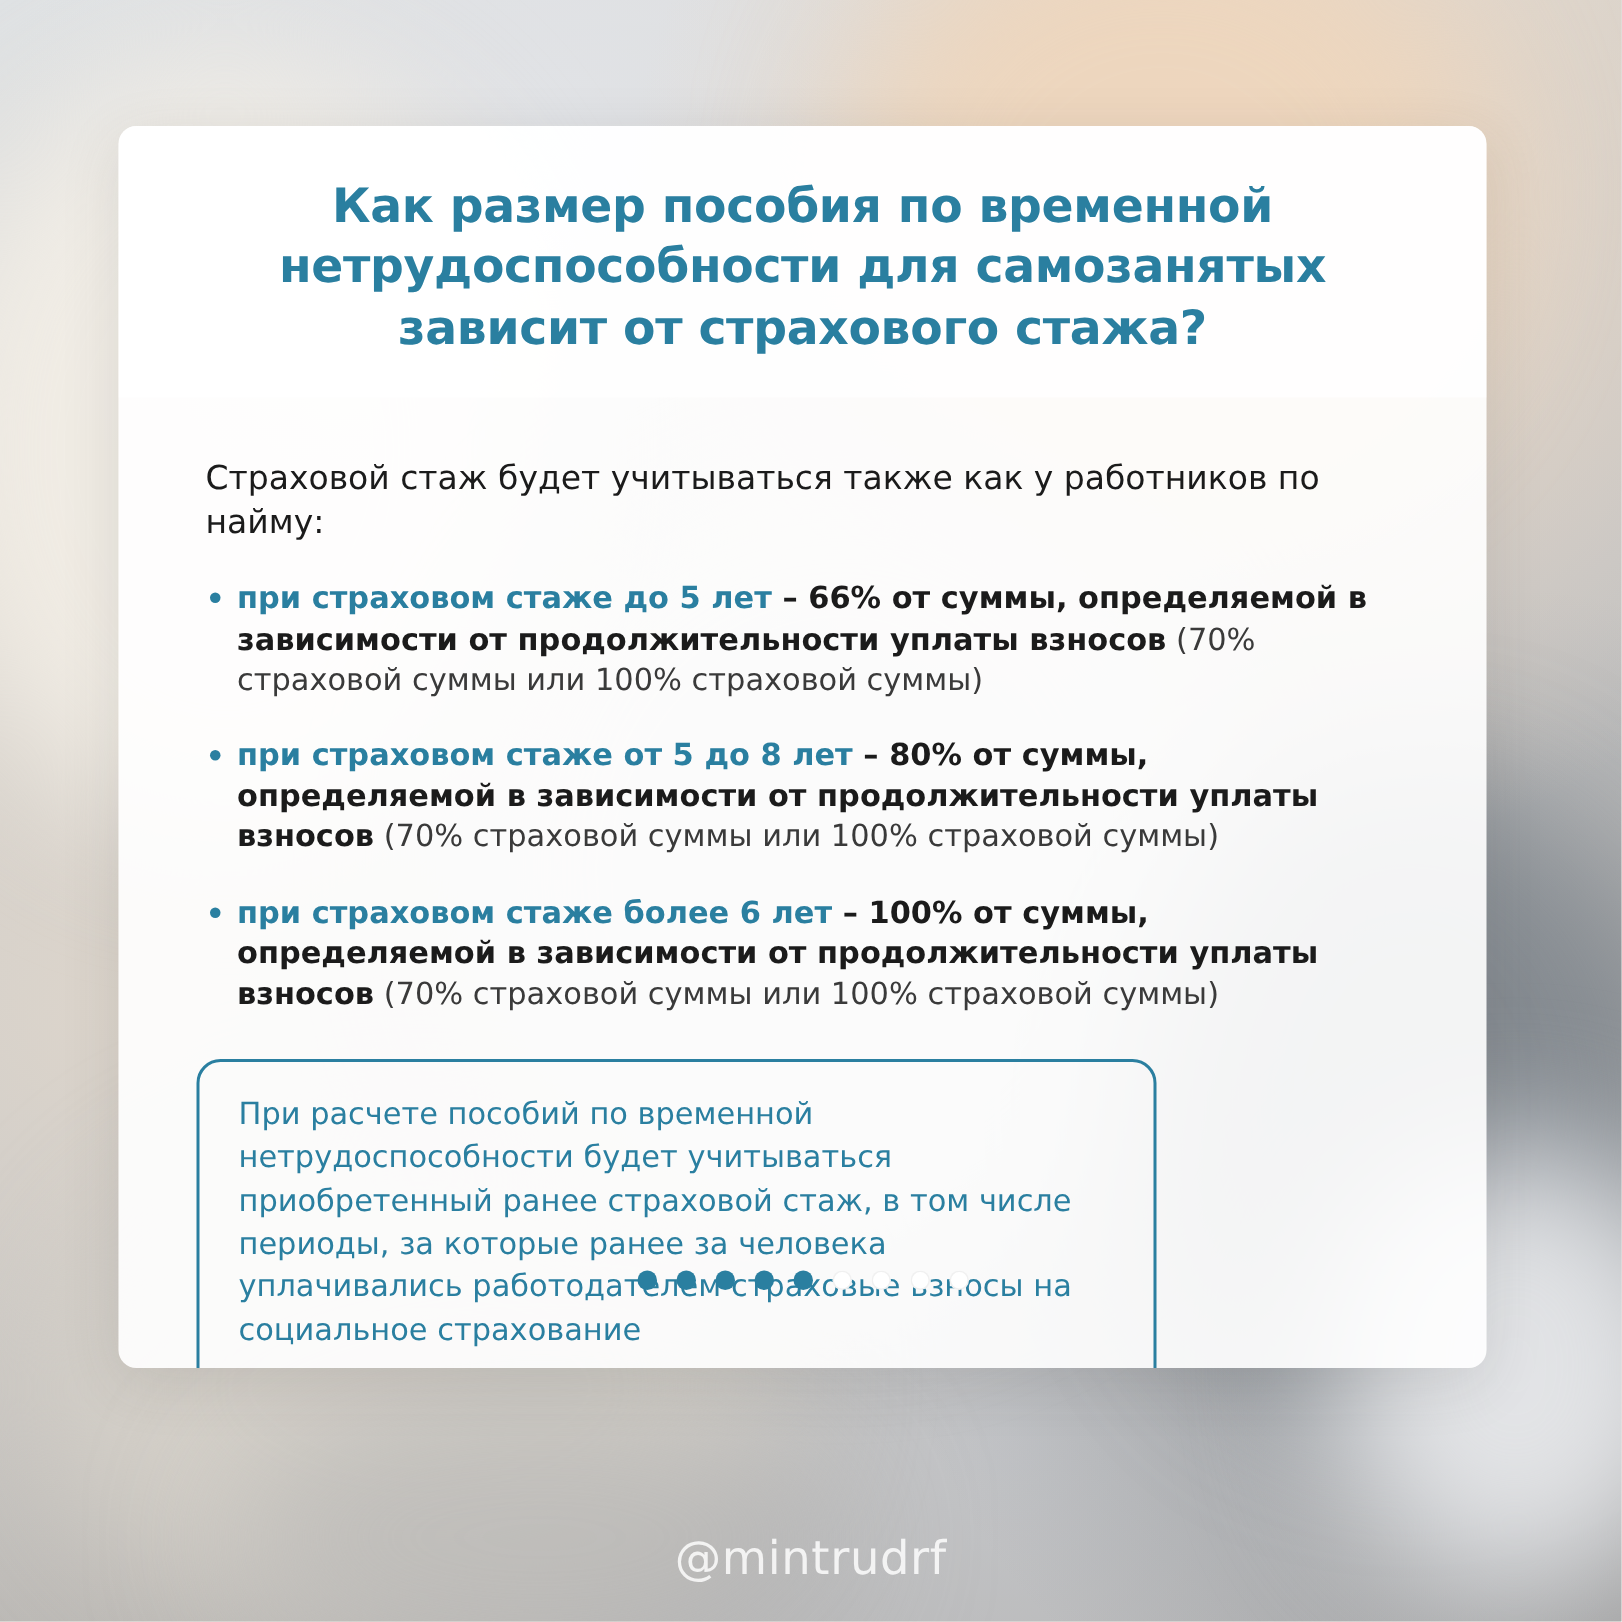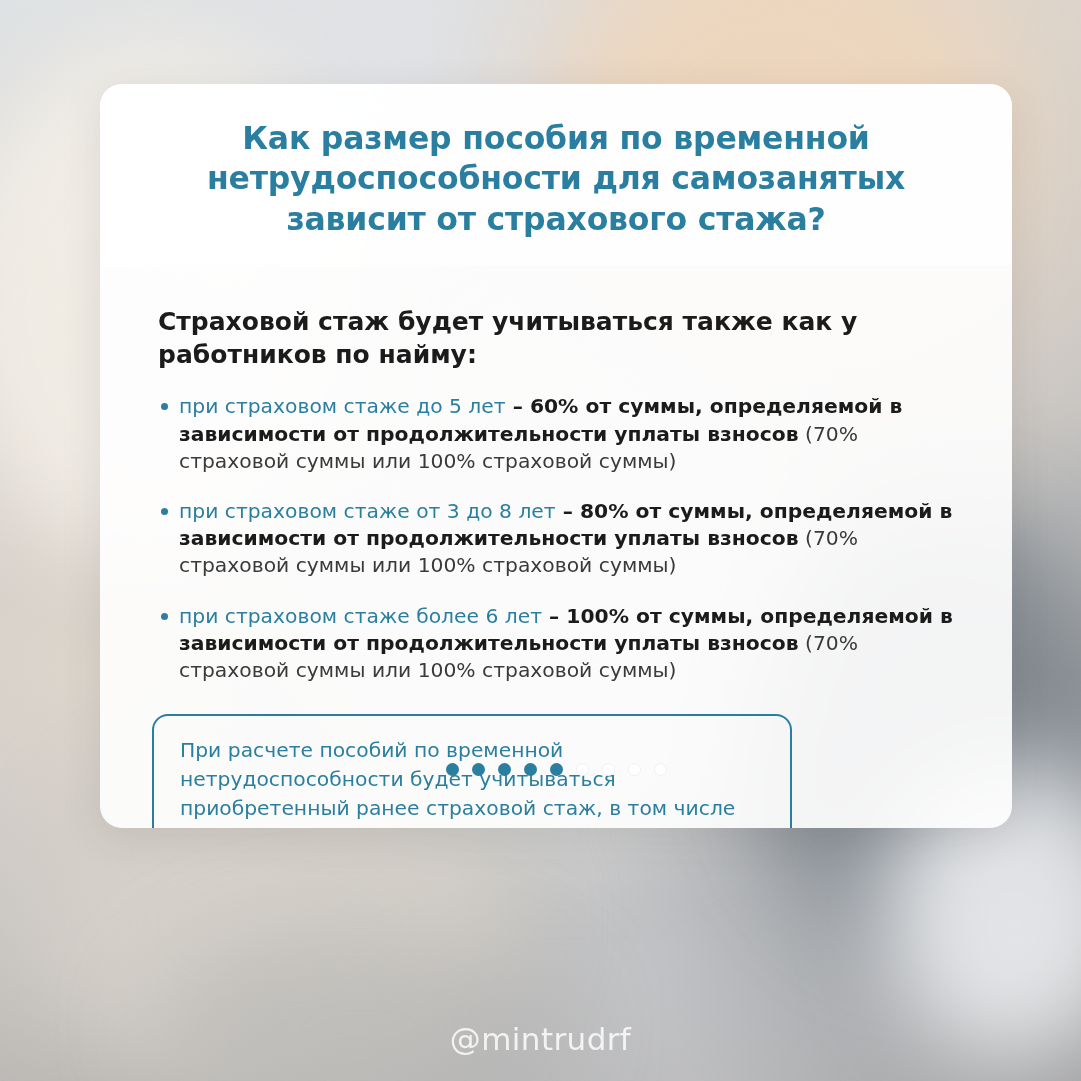--- a/index.html
+++ b/index.html
@@ -38,26 +38,26 @@
   .blob-2 { left: 560px;  top: -70px;  width: 430px; height: 400px; background: rgba(238,214,188,.85); }
   .blob-3 { left: 760px;  top: 520px;  width: 360px; height: 430px; background: rgba(110,118,128,.55); }
   .blob-4 { left: 880px;  top: 760px;  width: 260px; height: 300px; background: rgba(235,236,238,.9); }
   .blob-5 { left: 40px;   top: 760px;  width: 480px; height: 330px; background: rgba(214,209,202,.9); }
   .blob-6 { left: 300px;  top: 300px;  width: 520px; height: 560px; background: rgba(228,228,226,.55); }
   .blob-7 { left: 150px;  top: 930px;  width: 420px; height: 190px; background: rgba(176,176,176,.55); }
 
   
   .card {
     position: absolute;
-    left: 100px;
+    left: 79px;
     top: 84px;
     width: 912px;
-    height: 744px;
+    height: 828px;
     background: rgba(255,255,255,0.90);
-    border-radius: 22px;
+    border-radius: 12px;
     box-shadow: 0 10px 40px rgba(60,60,60,0.12);
     overflow: hidden;
   }
   .card-header {
     padding: 34px 42px 26px 42px;
     background: rgba(255,255,255,0.72);
   }
   .title {
     color: #2a7fa0;
     font-size: 31.5px;
@@ -66,22 +66,22 @@
     text-align: center;
     letter-spacing: -0.2px;
   }
 
   .card-body {
     padding: 40px 56px 0 58px;
   }
 
   .lead {
     color: #1b1b1b;
-    font-size: 25px;
-    font-weight: bold;
+    font-size: 22px;
+    font-weight: normal;
     line-height: 1.33;
     margin-bottom: 22px;
   }
 
   .bullets { list-style: none; }
 
   .bullet {
     position: relative;
     padding-left: 21px;
     margin-bottom: 23px;
@@ -92,21 +92,21 @@
   .bullet::before {
     content: "";
     position: absolute;
     left: 3px;
     top: 10px;
     width: 7px;
     height: 7px;
     border-radius: 50%;
     background: #2a7fa0;
   }
-  .b-accent { color: #2a7fa0; font-weight: normal; }
+  .b-accent { color: #2a7fa0; font-weight: bold; }
   .b-strong { color: #1b1b1b; font-weight: bold; }
   .b-plain  { color: #3a3a3a; font-weight: normal; }
 
   .note {
     margin: 30px 0 0 -6px;
     border: 2px solid #2a7fa0;
     border-radius: 16px;
     padding: 20px 26px 38px 26px;
     color: #2a7fa0;
     font-size: 20.3px;
@@ -160,22 +160,22 @@
 
   <div class="card-header">
     <div class="title">Как размер пособия по временной нетрудоспособности для самозанятых зависит от страхового стажа?</div>
   </div>
 
   <div class="card-body">
 
     <div class="lead">Страховой стаж будет учитываться также как у работников по найму:</div>
 
     <ul class="bullets">
-      <li class="bullet"><span class="b-accent">при страховом стаже до 5 лет</span><span class="b-strong"> – </span><span class="b-strong">60% от суммы, определяемой в зависимости от продолжительности уплаты взносов</span><span class="b-plain"> (70% страховой суммы или 100% страховой суммы)</span></li>
-      <li class="bullet"><span class="b-accent">при страховом стаже от 3 до 8 лет</span><span class="b-strong"> – </span><span class="b-strong">80% от суммы, определяемой в зависимости от продолжительности уплаты взносов</span><span class="b-plain"> (70% страховой суммы или 100% страховой суммы)</span></li>
+      <li class="bullet"><span class="b-accent">при страховом стаже до 5 лет</span><span class="b-strong"> – </span><span class="b-strong">66% от суммы, определяемой в зависимости от продолжительности уплаты взносов</span><span class="b-plain"> (70% страховой суммы или 100% страховой суммы)</span></li>
+      <li class="bullet"><span class="b-accent">при страховом стаже от 5 до 8 лет</span><span class="b-strong"> – </span><span class="b-strong">80% от суммы, определяемой в зависимости от продолжительности уплаты взносов</span><span class="b-plain"> (70% страховой суммы или 100% страховой суммы)</span></li>
       <li class="bullet"><span class="b-accent">при страховом стаже более 6 лет</span><span class="b-strong"> – </span><span class="b-strong">100% от суммы, определяемой в зависимости от продолжительности уплаты взносов</span><span class="b-plain"> (70% страховой суммы или 100% страховой суммы)</span></li>
     </ul>
 
     <div class="note">При расчете пособий по временной нетрудоспособности будет учитываться приобретенный ранее страховой стаж, в том числе периоды, за которые ранее за человека уплачивались работодателем страховые взносы на социальное страхование</div>
   </div>
 
   <div class="dots">
     <span class="dot active"></span>
     <span class="dot active"></span>
     <span class="dot active"></span>

